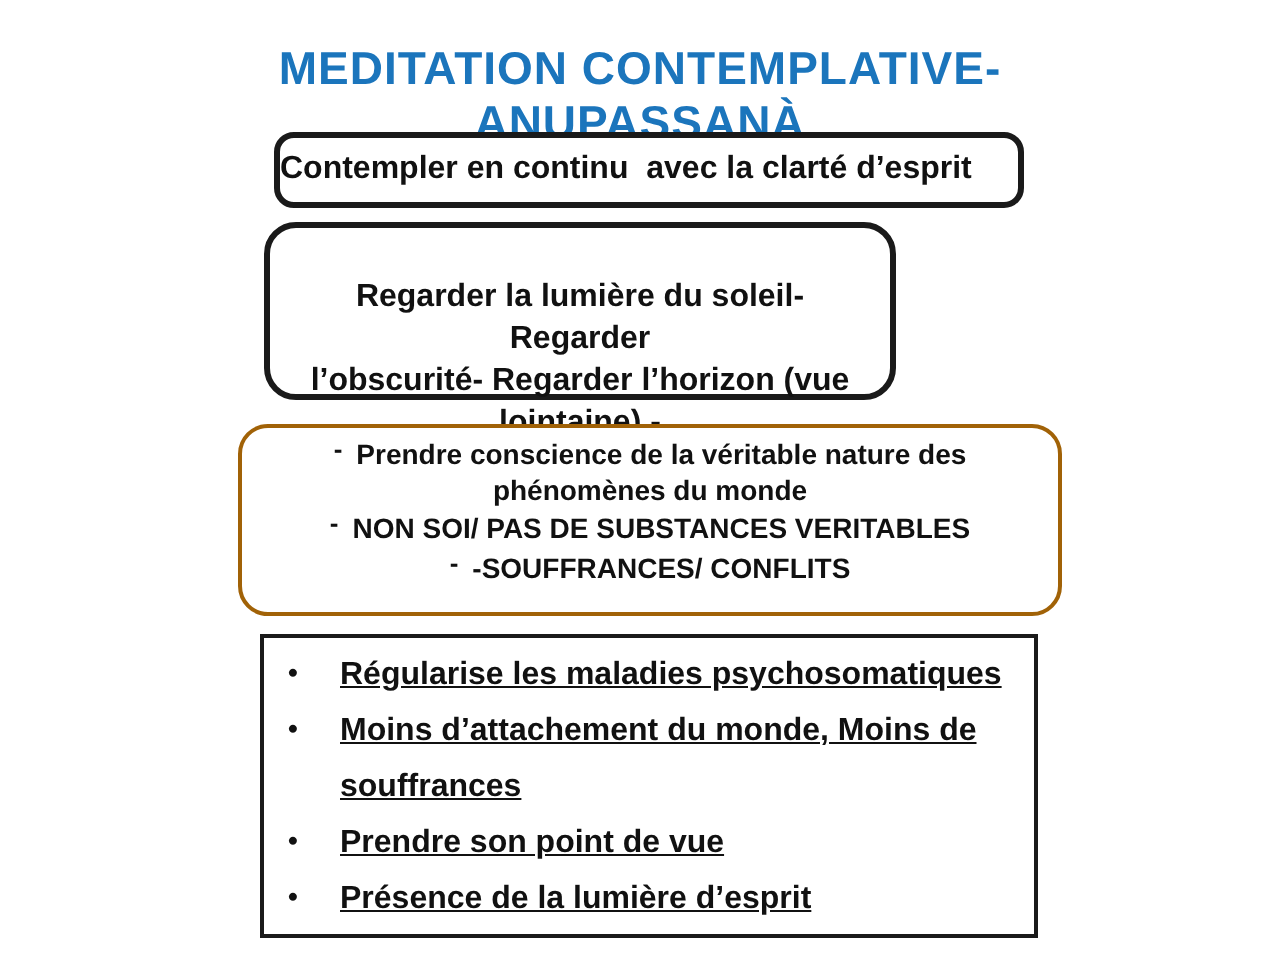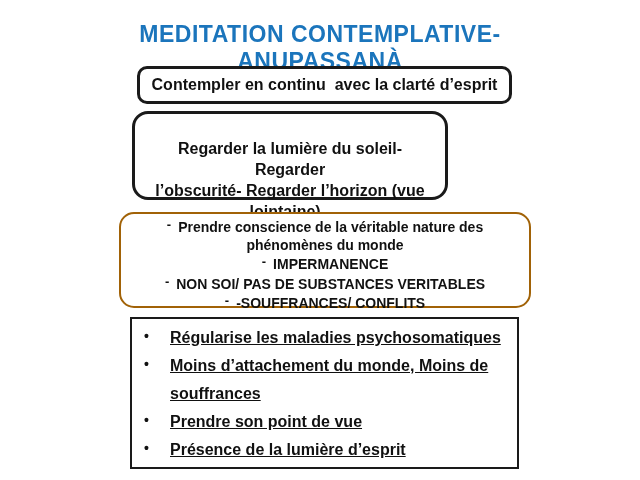--- a/index.html
+++ b/index.html
@@ -37,21 +37,21 @@
   }
   .box-contemplate {
     left: 137px;
     top: 66px;
     width: 375px;
     height: 38px;
     border: 3px solid #1a1a1a;
     border-radius: 10px;
     display: flex;
     align-items: center;
-    justify-content: center;
+    justify-content: flex-start;
     font-size: 16px;
     white-space: pre-wrap;
     text-align: center;
   }
   .box-regarder {
     left: 132px;
     top: 111px;
     width: 316px;
     height: 89px;
     border: 3px solid #1a1a1a;
@@ -128,23 +128,20 @@
 Regarder de près- Regarder de manière
 globale</span>
   </div>
 
   <div class="box box-nature">
     <div class="nature-item">
       <span class="dash-bullet">-</span><span class="item-text">Prendre conscience de la véritable nature des
 phénomènes du monde</span>
     </div>
     <div class="nature-item">
-      <span class="dash-bullet">-</span><span class="item-text">IMPERMANENCE</span>
-    </div>
-    <div class="nature-item">
       <span class="dash-bullet">-</span><span class="item-text">NON SOI/ PAS DE SUBSTANCES VERITABLES</span>
     </div>
     <div class="nature-item">
       <span class="dash-bullet">-</span><span class="item-text">-SOUFFRANCES/ CONFLITS</span>
     </div>
   </div>
 
   <div class="box box-benefits">
     <div class="benefit-item">
       <span class="dot-bullet">•</span>

